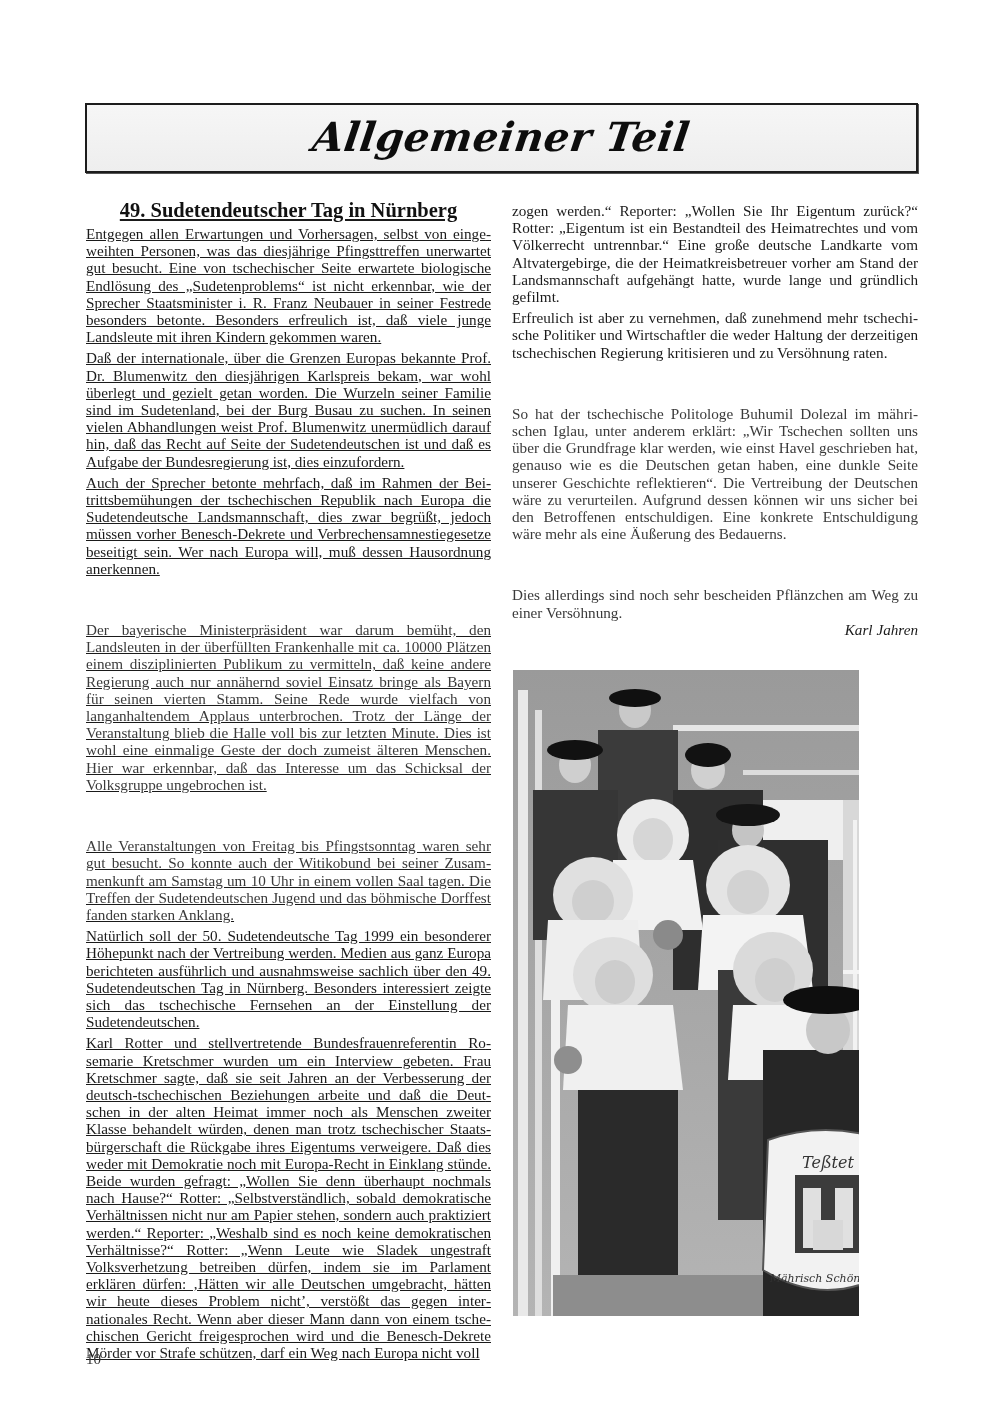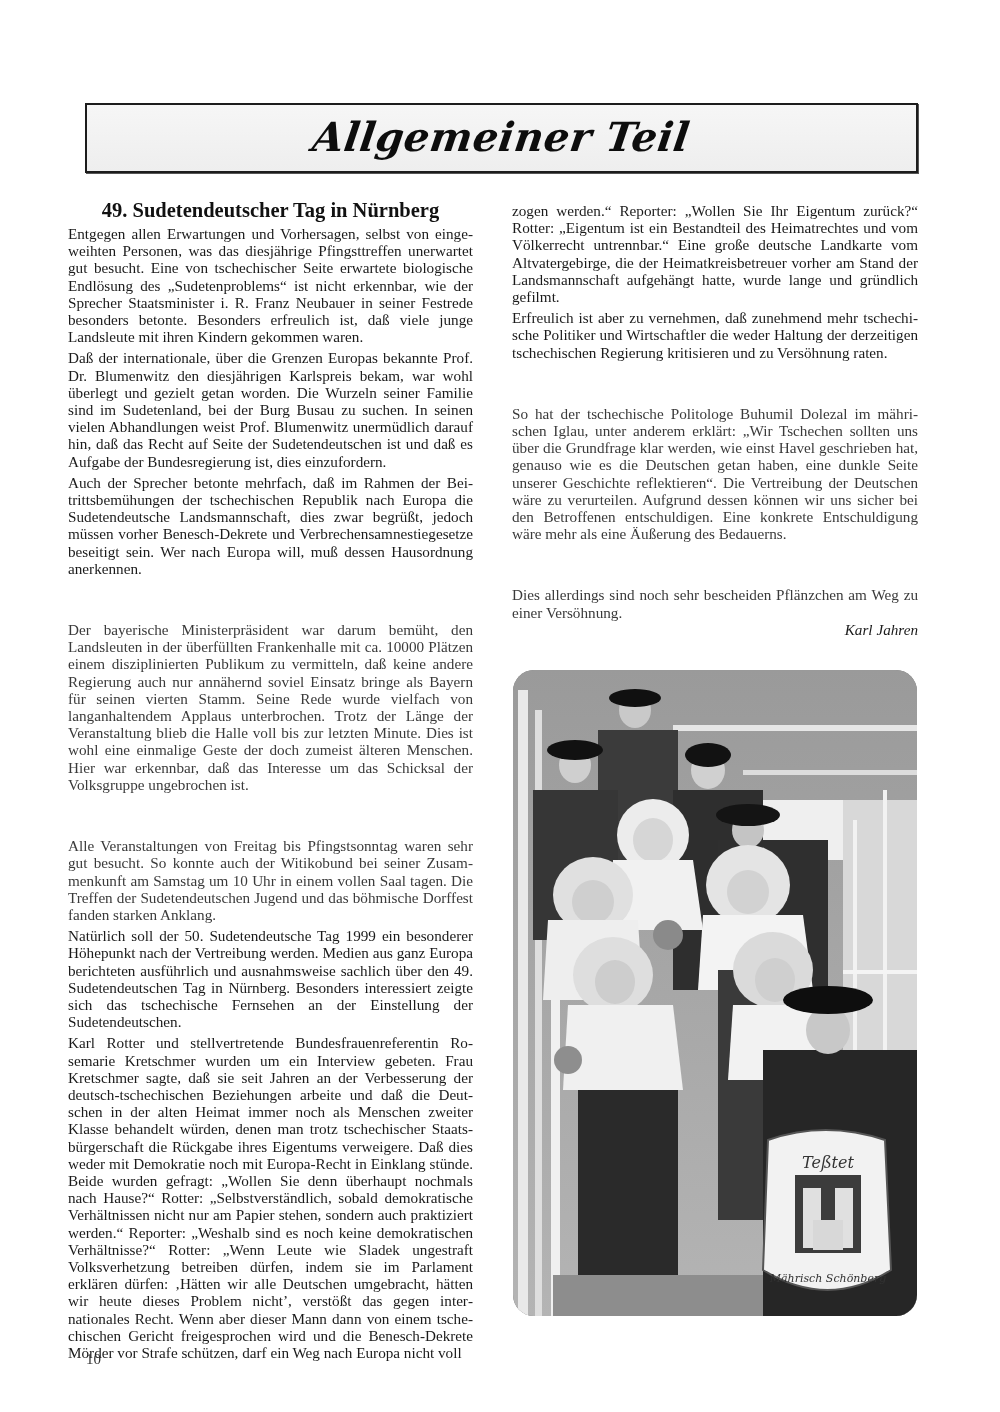--- a/index.html
+++ b/index.html
@@ -7,30 +7,30 @@
          font-family:"Liberation Serif","DejaVu Serif",serif; color:#1a1a1a; }
   .header-box { position:absolute; left:85px; top:103px; width:829px; height:66px;
     border:2px solid #1c1c1c; box-shadow: 1px 1px 0 #555;
     background:linear-gradient(180deg,#f6f6f6,#eeeeee);
     display:flex; align-items:center; justify-content:center; }
   .header-title { font-family:"DejaVu Serif", serif; font-style:italic; font-weight:bold;
     font-size:40px; letter-spacing:0.5px; color:#0d0d0d; transform:skewX(-8deg);
     margin-top:-4px; }
   .col { position:absolute; font-size:15.2px; line-height:17.2px; text-align:justify;
          hyphens:manual; }
-  .col-left { left:68px; top:198px; width:405px; }
+  .col-left { left:86px; top:198px; width:405px;text-decoration:underline; }
   .col-right { left:512px; top:202px; width:406px; }
   .article-title { font-weight:bold; font-size:20.5px; line-height:24px; text-align:center;
     margin:0 0 3px 0; color:#111; }
   .para { margin:0 0 4px 0; }
   .para.grey { color:#3a3a3a;margin-top:44px; }
   .sig-line { display:flex; justify-content:space-between; }
   .author { font-style:italic; }
-  .photo { position:absolute; left:513px; top:670px; width:404px; height:646px;
-    background:#777; overflow:hidden;border-radius:21px; }
+  .photo { position:absolute; left:513px; top:670px; width:346px; height:646px;
+    background:#777; overflow:hidden; }
   .page-number { position:absolute; left:86px; top:1351px; font-size:15px; color:#333; }
 </style>
 </head>
 <body>
 
 <div class="header-box">
   <div class="header-title">Allgemeiner Teil</div>
 </div>
 
 <div class="col col-left">

